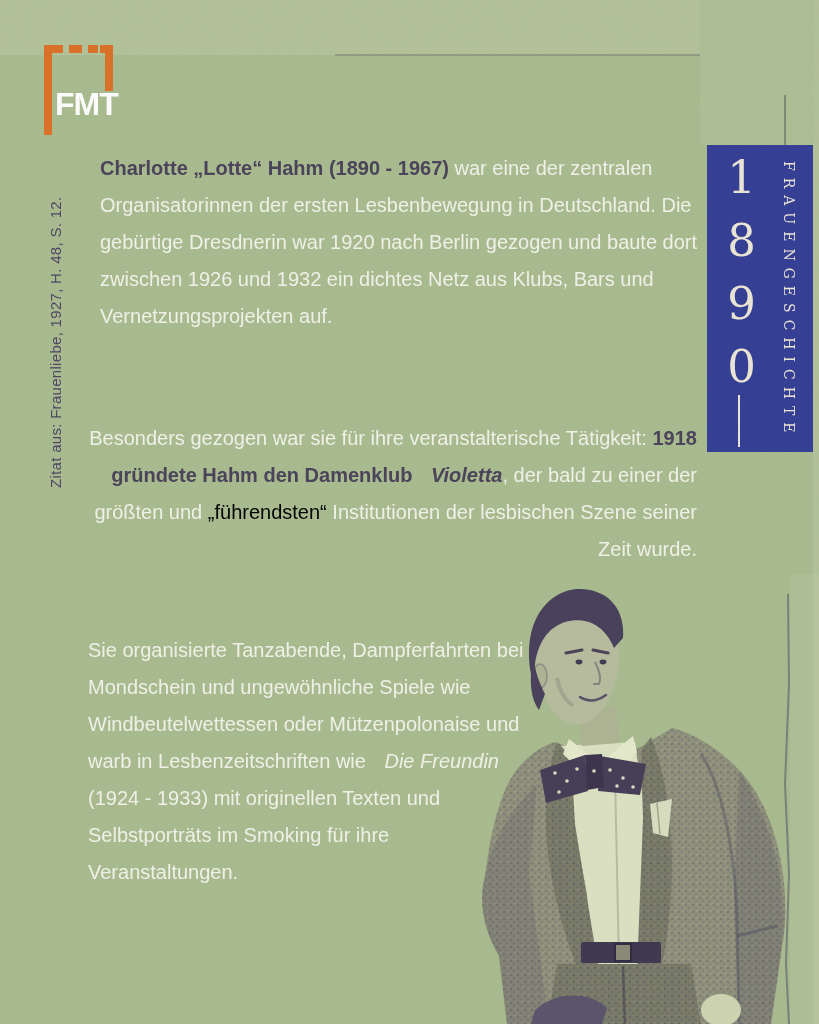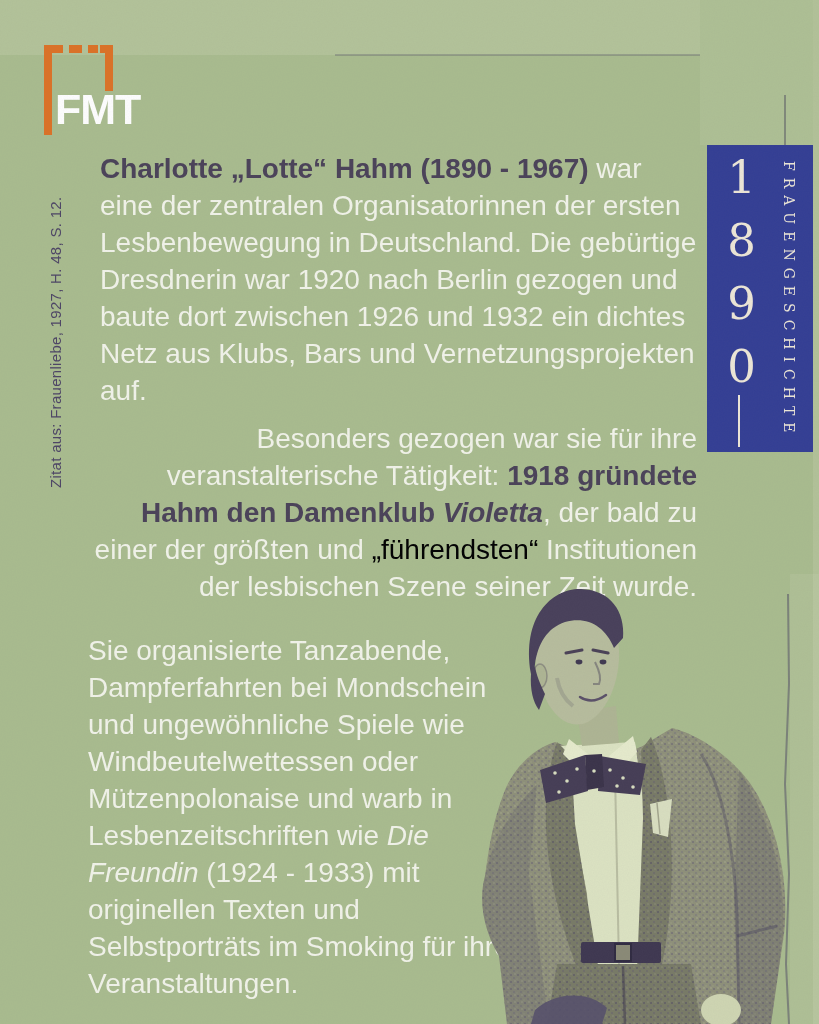--- a/index.html
+++ b/index.html
@@ -18,36 +18,36 @@
   .logo{position:absolute;left:0;top:0;}
   .logo .o{position:absolute;background:#dc7226;}
   .logo-bar-left{left:44px;top:45px;width:8px;height:90px;}
   .logo-nub-left{left:44px;top:45px;width:19px;height:8px;}
   .logo-dash-1{left:69px;top:45px;width:13px;height:8px;}
   .logo-dash-2{left:88px;top:45px;width:10px;height:8px;}
   .logo-nub-right{left:100px;top:45px;width:13px;height:8px;}
   .logo-bar-right{left:105px;top:45px;width:8px;height:46px;}
   .logo-text{
     position:absolute;left:55px;top:88px;
-    font-weight:700;font-size:43px;letter-spacing:-1px;color:#ffffff;line-height:1;
+    font-weight:700;font-size:32px;letter-spacing:-1px;color:#ffffff;line-height:1;
   }
   
   .citation{
     position:absolute;left:47px;top:140px;height:348px;width:22px;
     writing-mode:vertical-rl;transform:rotate(180deg);
     font-size:15px;color:#4d4565;letter-spacing:.3px;white-space:nowrap;
   }
   
-  .txt{position:absolute;font-size:28px;line-height:37px;color:#f2f4ea;}
+  .txt{position:absolute;font-size:20px;line-height:37px;color:#f2f4ea;}
   .p1{left:100px;top:150px;width:600px;text-align:left;}
   .p2{left:85px;top:420px;width:612px;text-align:right;}
   .p3{left:88px;top:632px;width:448px;text-align:left;}
   .dark{color:#4a4258;font-weight:700;}
   .darkplain{color:#000000;font-weight:400;}
-  .it{font-style:italic;}
+  .it{font-style:italic;margin-left:13px;}
   
   .year-box{position:absolute;left:707px;top:145px;width:106px;height:307px;background:#333e94;}
   .year-digits{
     position:absolute;left:12px;top:6px;
     writing-mode:vertical-rl;text-orientation:upright;
     font-family:"DejaVu Serif",serif;font-size:45px;line-height:1;
     letter-spacing:10px;color:#ede7d7;
   }
   .year-line{position:absolute;left:31px;top:250px;width:2px;height:52px;background:#ede7d7;}
   .year-label{

